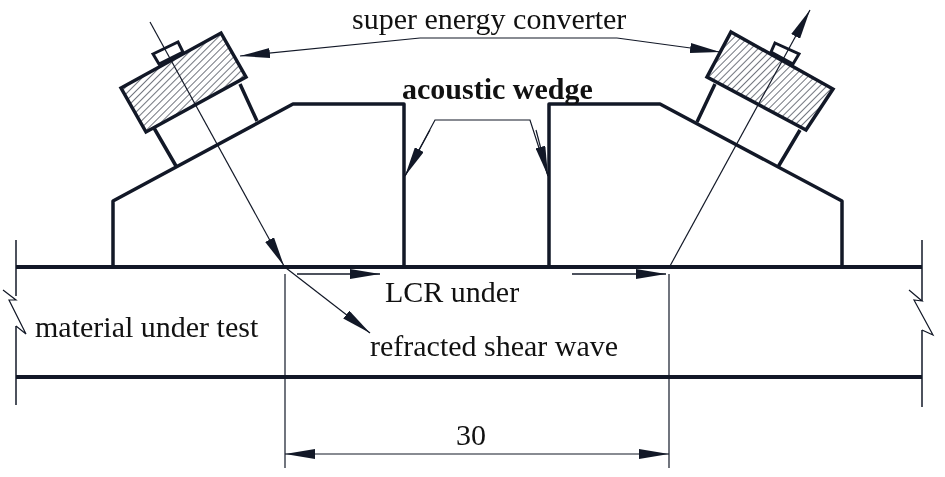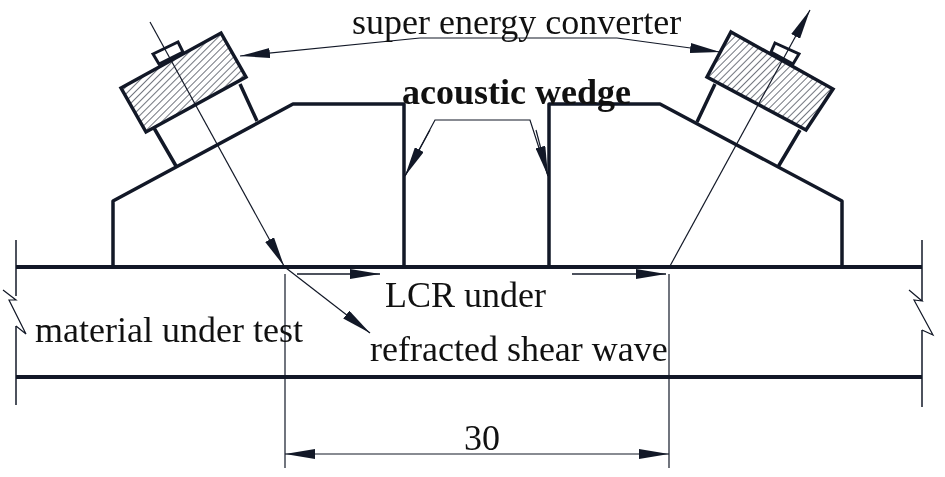--- a/index.html
+++ b/index.html
@@ -1,18 +1,18 @@
 <!DOCTYPE html>
 <html><head>
 <meta charset="utf-8">
 <style>
   html, body { margin: 0; padding: 0; background: #ffffff; }
   body { width: 945px; height: 477px; overflow: hidden; position: relative; }
   #diagram { position: absolute; left: 0; top: 0; }
-  .lbl { position: absolute; font-family: "Liberation Serif", serif; font-size: 36px; color: #111; white-space: nowrap; line-height: 1; }
+  .lbl { position: absolute; font-family: "Liberation Serif", serif; font-size: 30px; color: #111; white-space: nowrap; line-height: 1; }
 </style>
 </head>
 <body>
 
 <svg id="diagram" width="945" height="477" viewBox="0 0 945 477" xmlns="http://www.w3.org/2000/svg">
   <defs>
     <pattern id="hatch" patternUnits="userSpaceOnUse" width="5" height="5" patternTransform="rotate(45)">
       <line x1="0" y1="0" x2="0" y2="5" stroke="#121827" stroke-width="1.2"></line>
     </pattern>
     <marker id="arr" viewBox="0 0 12 6" refX="12" refY="3" markerWidth="12" markerHeight="6" markerUnits="userSpaceOnUse" orient="auto">
@@ -69,13 +69,13 @@
   <line x1="285" y1="274" x2="285" y2="468" stroke="#121827" stroke-width="1.2"></line>
   <line x1="669" y1="274" x2="669" y2="468" stroke="#121827" stroke-width="1.2"></line>
   <line x1="285" y1="454" x2="669" y2="454" stroke="#121827" stroke-width="1.2" marker-start="url(#arrBigStart)" marker-end="url(#arrBig)"></line>
 </svg>
 
 <div class="lbl" style="left:352px; top:4px;">super energy converter</div>
 <div class="lbl" style="left:402px; top:74px;font-weight:bold;">acoustic wedge</div>
 <div class="lbl" style="left:385px; top:277px;">LCR under</div>
 <div class="lbl" style="left:35px; top:312px;">material under test</div>
 <div class="lbl" style="left:370px; top:331px;">refracted shear wave</div>
-<div class="lbl" style="left:456px; top:420px;margin-left:8px;">30</div>
+<div class="lbl" style="left:456px; top:420px;">30</div>
 
 </body></html>

